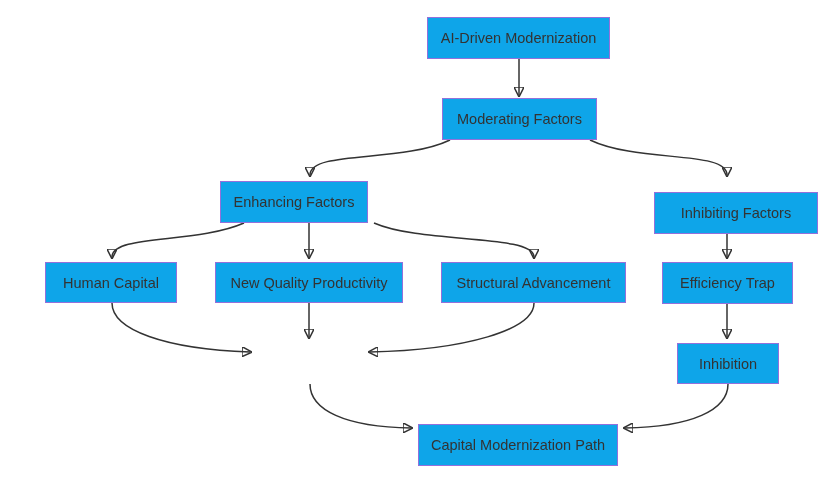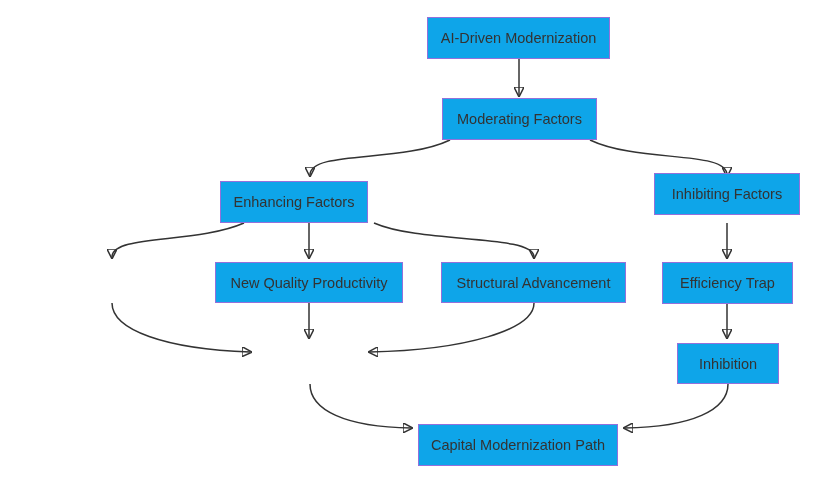--- a/index.html
+++ b/index.html
@@ -72,24 +72,27 @@
   </div>
 
   <div class="node" style="left:442px;top:98px;width:155px;height:42px">
     <span>Moderating Factors</span>
   </div>
 
   <div class="node" style="left:220px;top:181px;width:148px;height:42px">
     <span>Enhancing Factors</span>
   </div>
 
-  <div class="node" style="left:654px;top:173px;width:146px;height:42px">
+  <div class="node" style="left:654px;top:192px;width:164px;height:42px">
     <span>Inhibiting Factors</span>
   </div>
 
+  <div class="node" style="left:45px;top:262px;width:132px;height:41px">
+    <span>Human Capital</span>
+  </div>
 
   <div class="node" style="left:215px;top:262px;width:188px;height:41px">
     <span>New Quality Productivity</span>
   </div>
 
   <div class="node" style="left:441px;top:262px;width:185px;height:41px">
     <span>Structural Advancement</span>
   </div>
 
   <div class="node" style="left:662px;top:262px;width:131px;height:42px">

